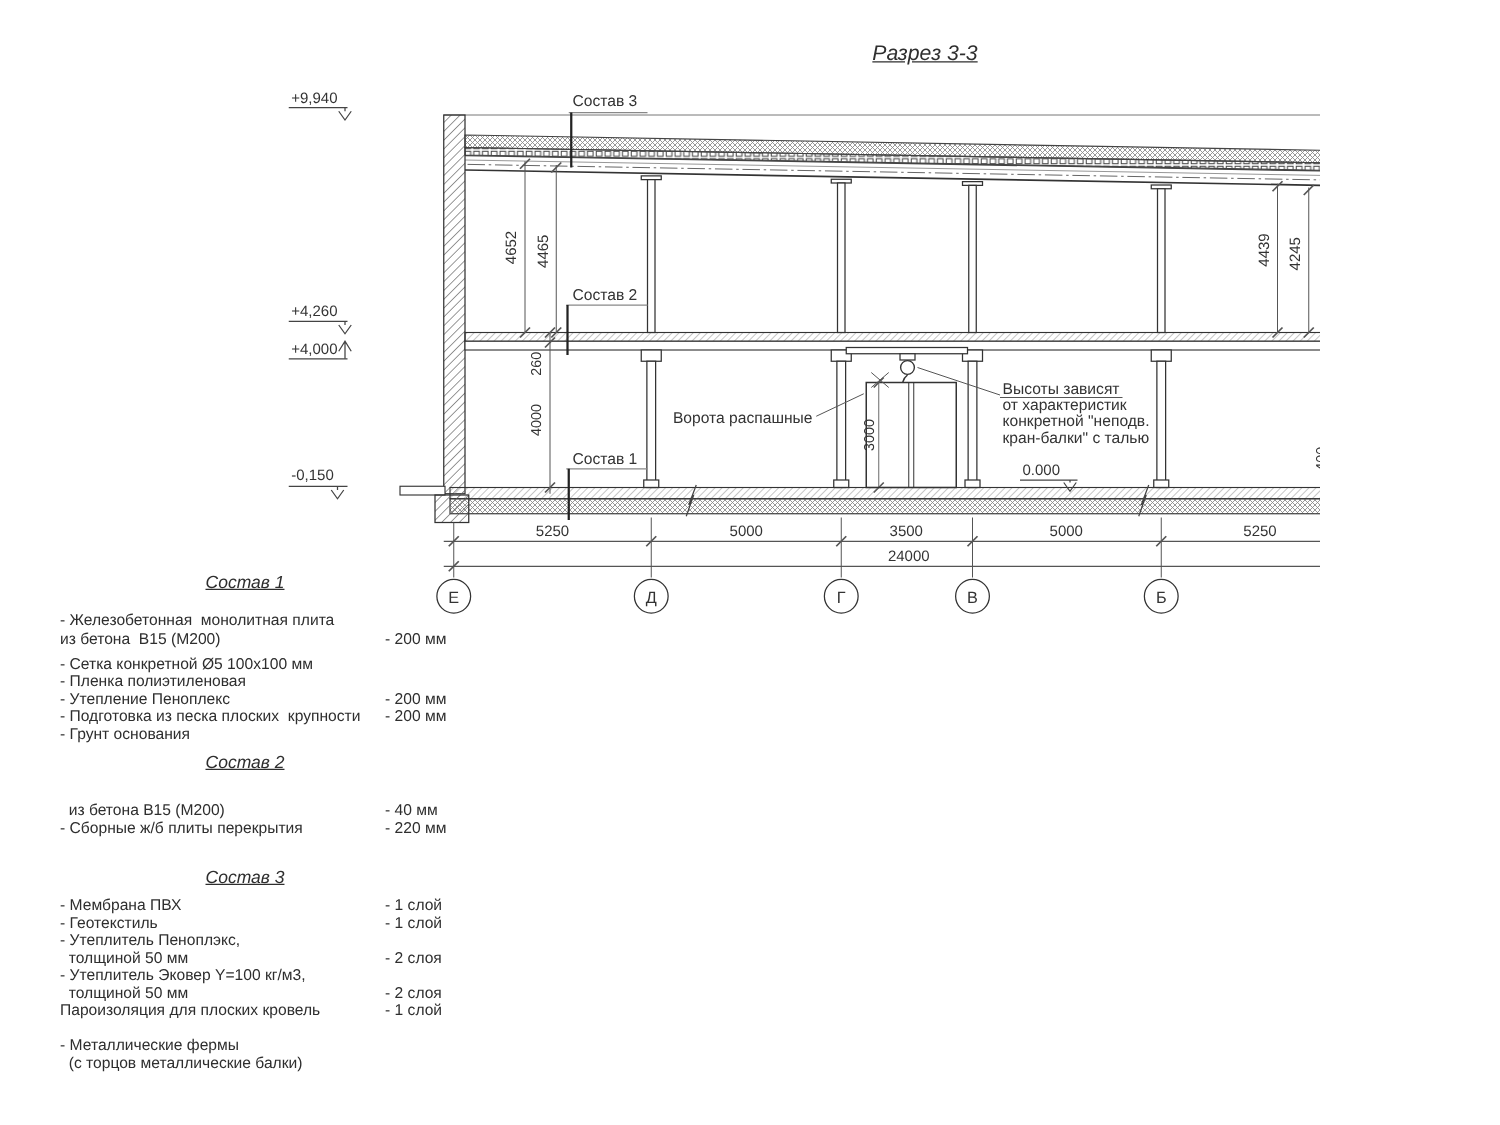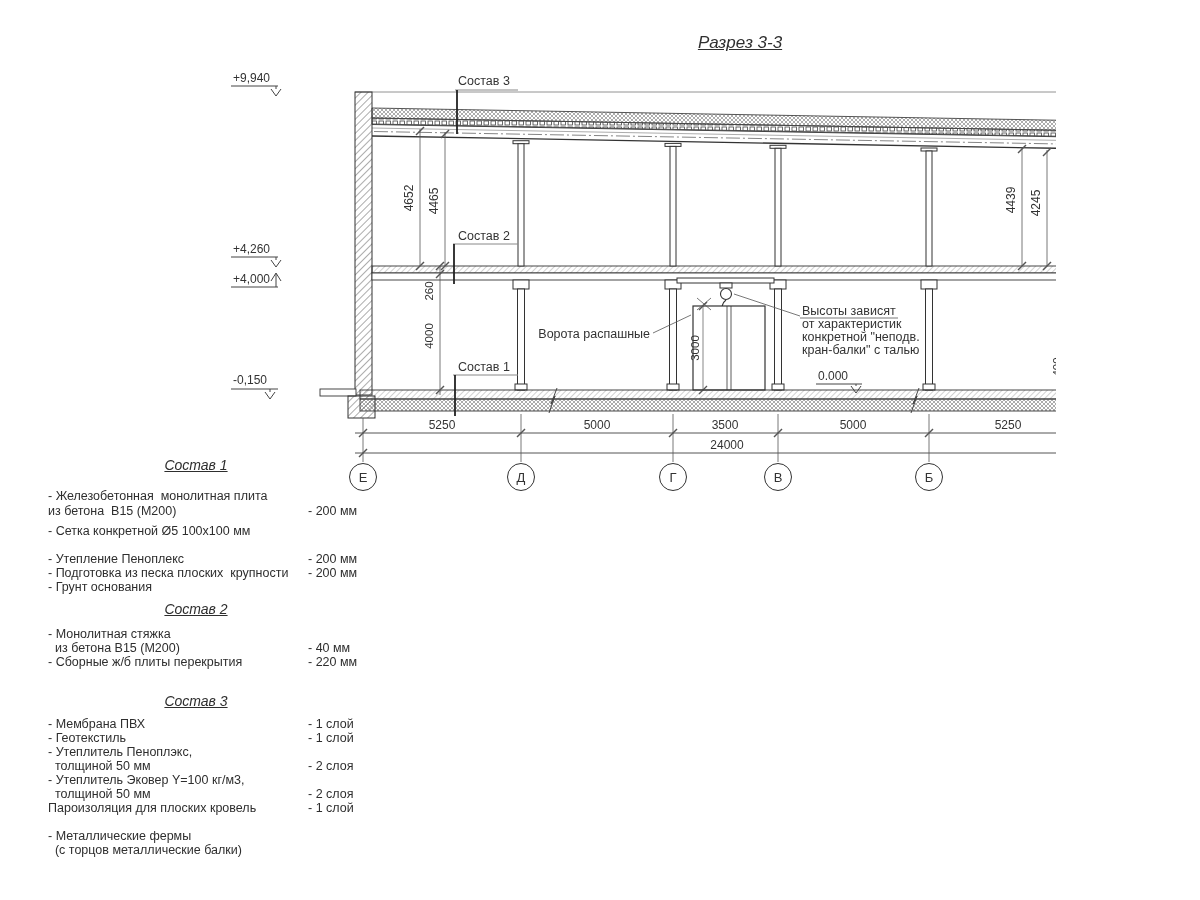--- a/index.html
+++ b/index.html
@@ -282,38 +282,38 @@
         <span class="v"></span>
       </div>
     <div class="crow" style="top:504px">
         <span class="t">из бетона  В15 (М200)</span>
         <span class="v">- 200 мм</span>
       </div>
     <div class="crow" style="top:524px">
         <span class="t">- Сетка конкретной Ø5 100х100 мм</span>
         <span class="v"></span>
       </div>
+    <div class="crow" style="top:538px">
+        <span class="t">- Пленка полиэтиленовая</span>
+        <span class="v"></span>
+      </div>
     <div class="crow" style="top:552px">
         <span class="t">- Утепление Пеноплекс</span>
         <span class="v">- 200 мм</span>
       </div>
     <div class="crow" style="top:566px">
         <span class="t">- Подготовка из песка плоских  крупности</span>
         <span class="v">- 200 мм</span>
       </div>
     <div class="crow" style="top:580px">
         <span class="t">- Грунт основания</span>
         <span class="v"></span>
       </div>
 
     <div class="chead" style="top:601px">Состав 2</div>
-    <div class="crow" style="top:627px">
-        <span class="t">- Монолитная стяжка</span>
-        <span class="v"></span>
-      </div>
     <div class="crow" style="top:641px">
         <span class="t">  из бетона В15 (М200)</span>
         <span class="v">- 40 мм</span>
       </div>
     <div class="crow" style="top:655px">
         <span class="t">- Сборные ж/б плиты перекрытия</span>
         <span class="v">- 220 мм</span>
       </div>
 
     <div class="chead" style="top:693px">Состав 3</div>

